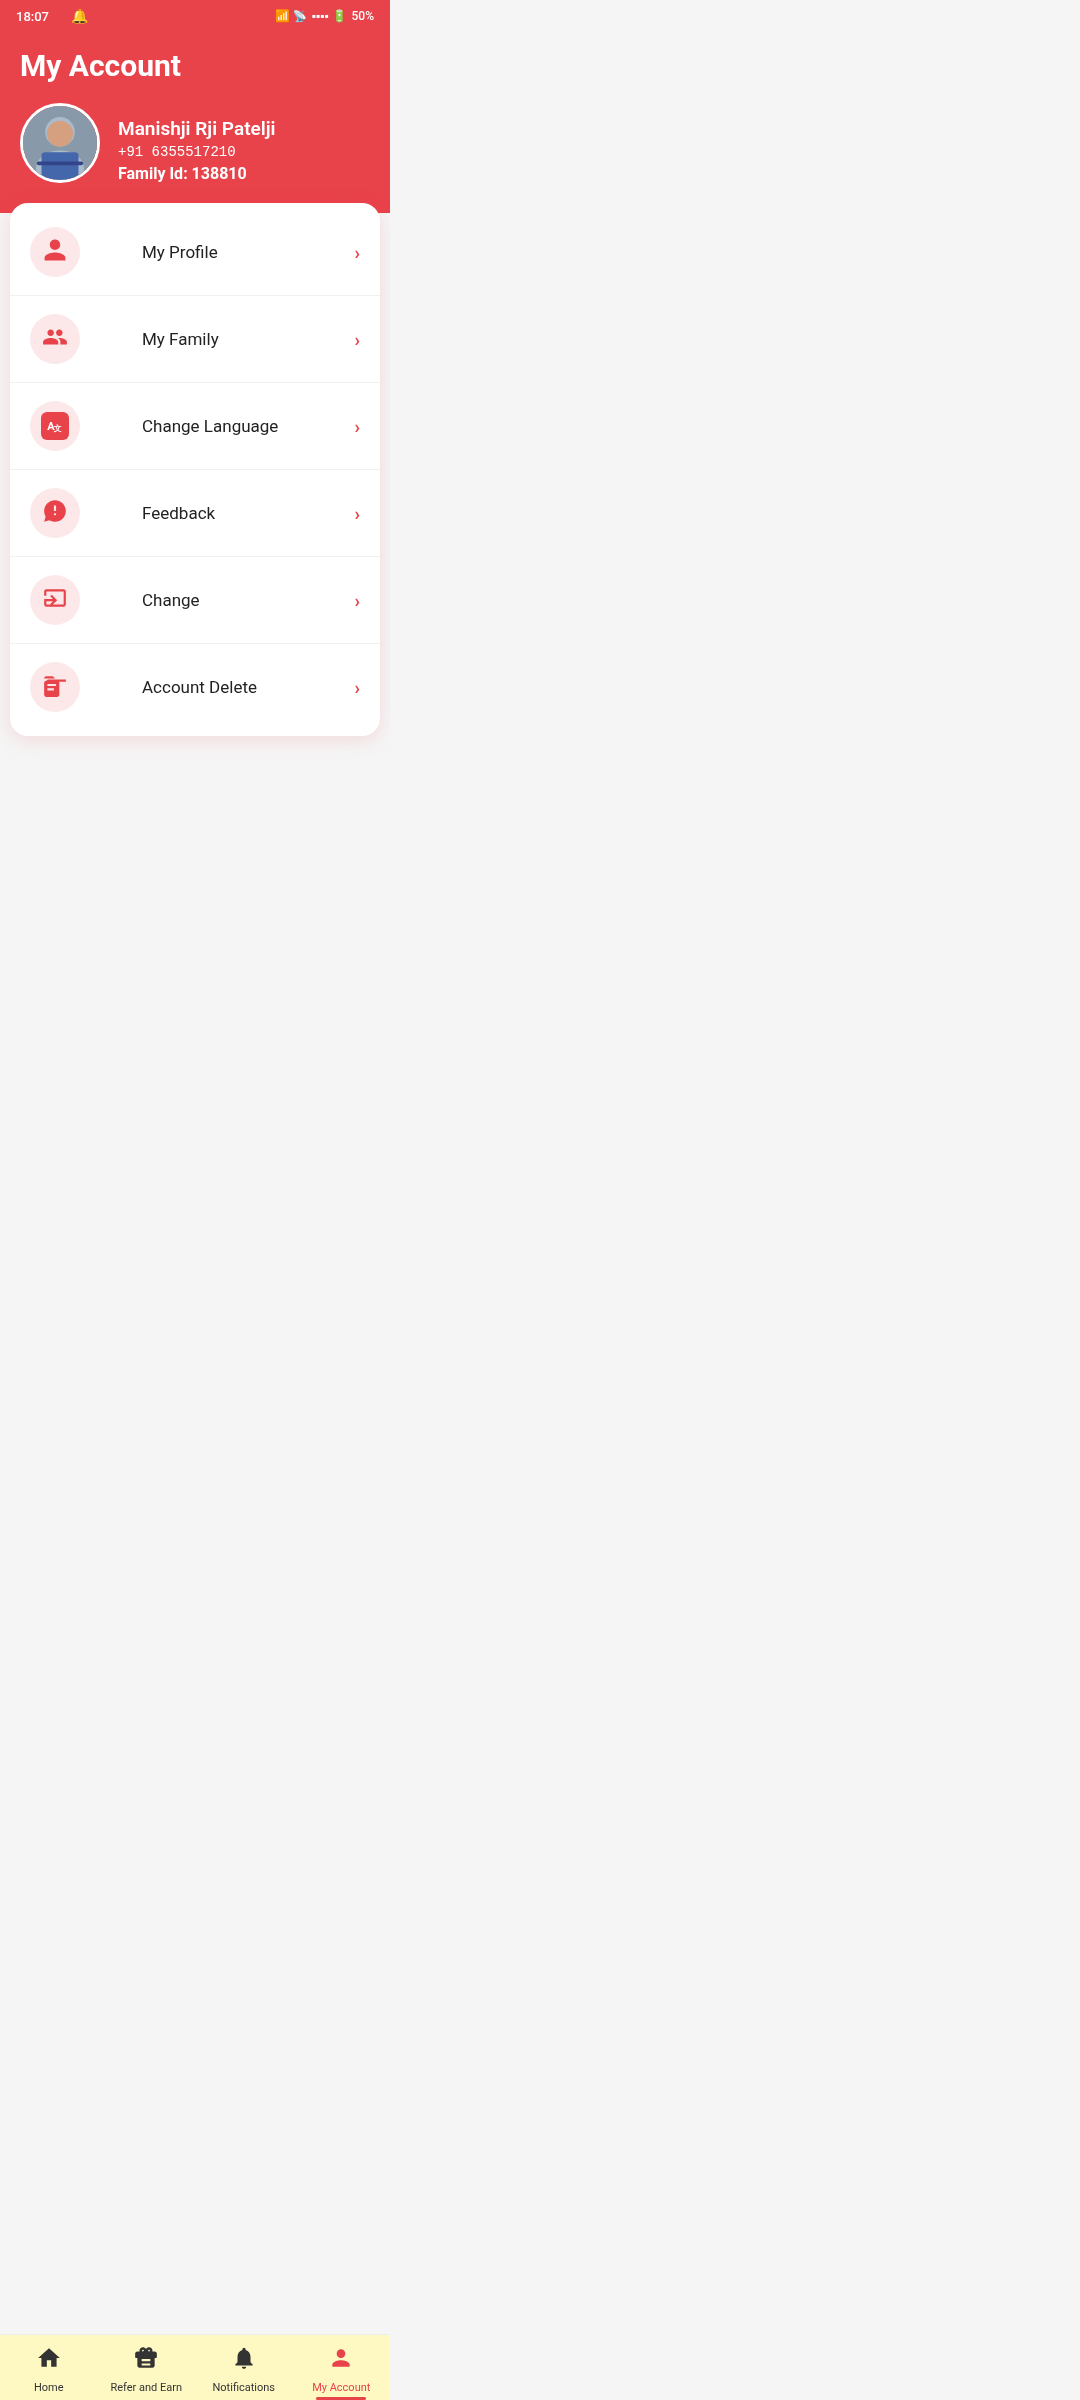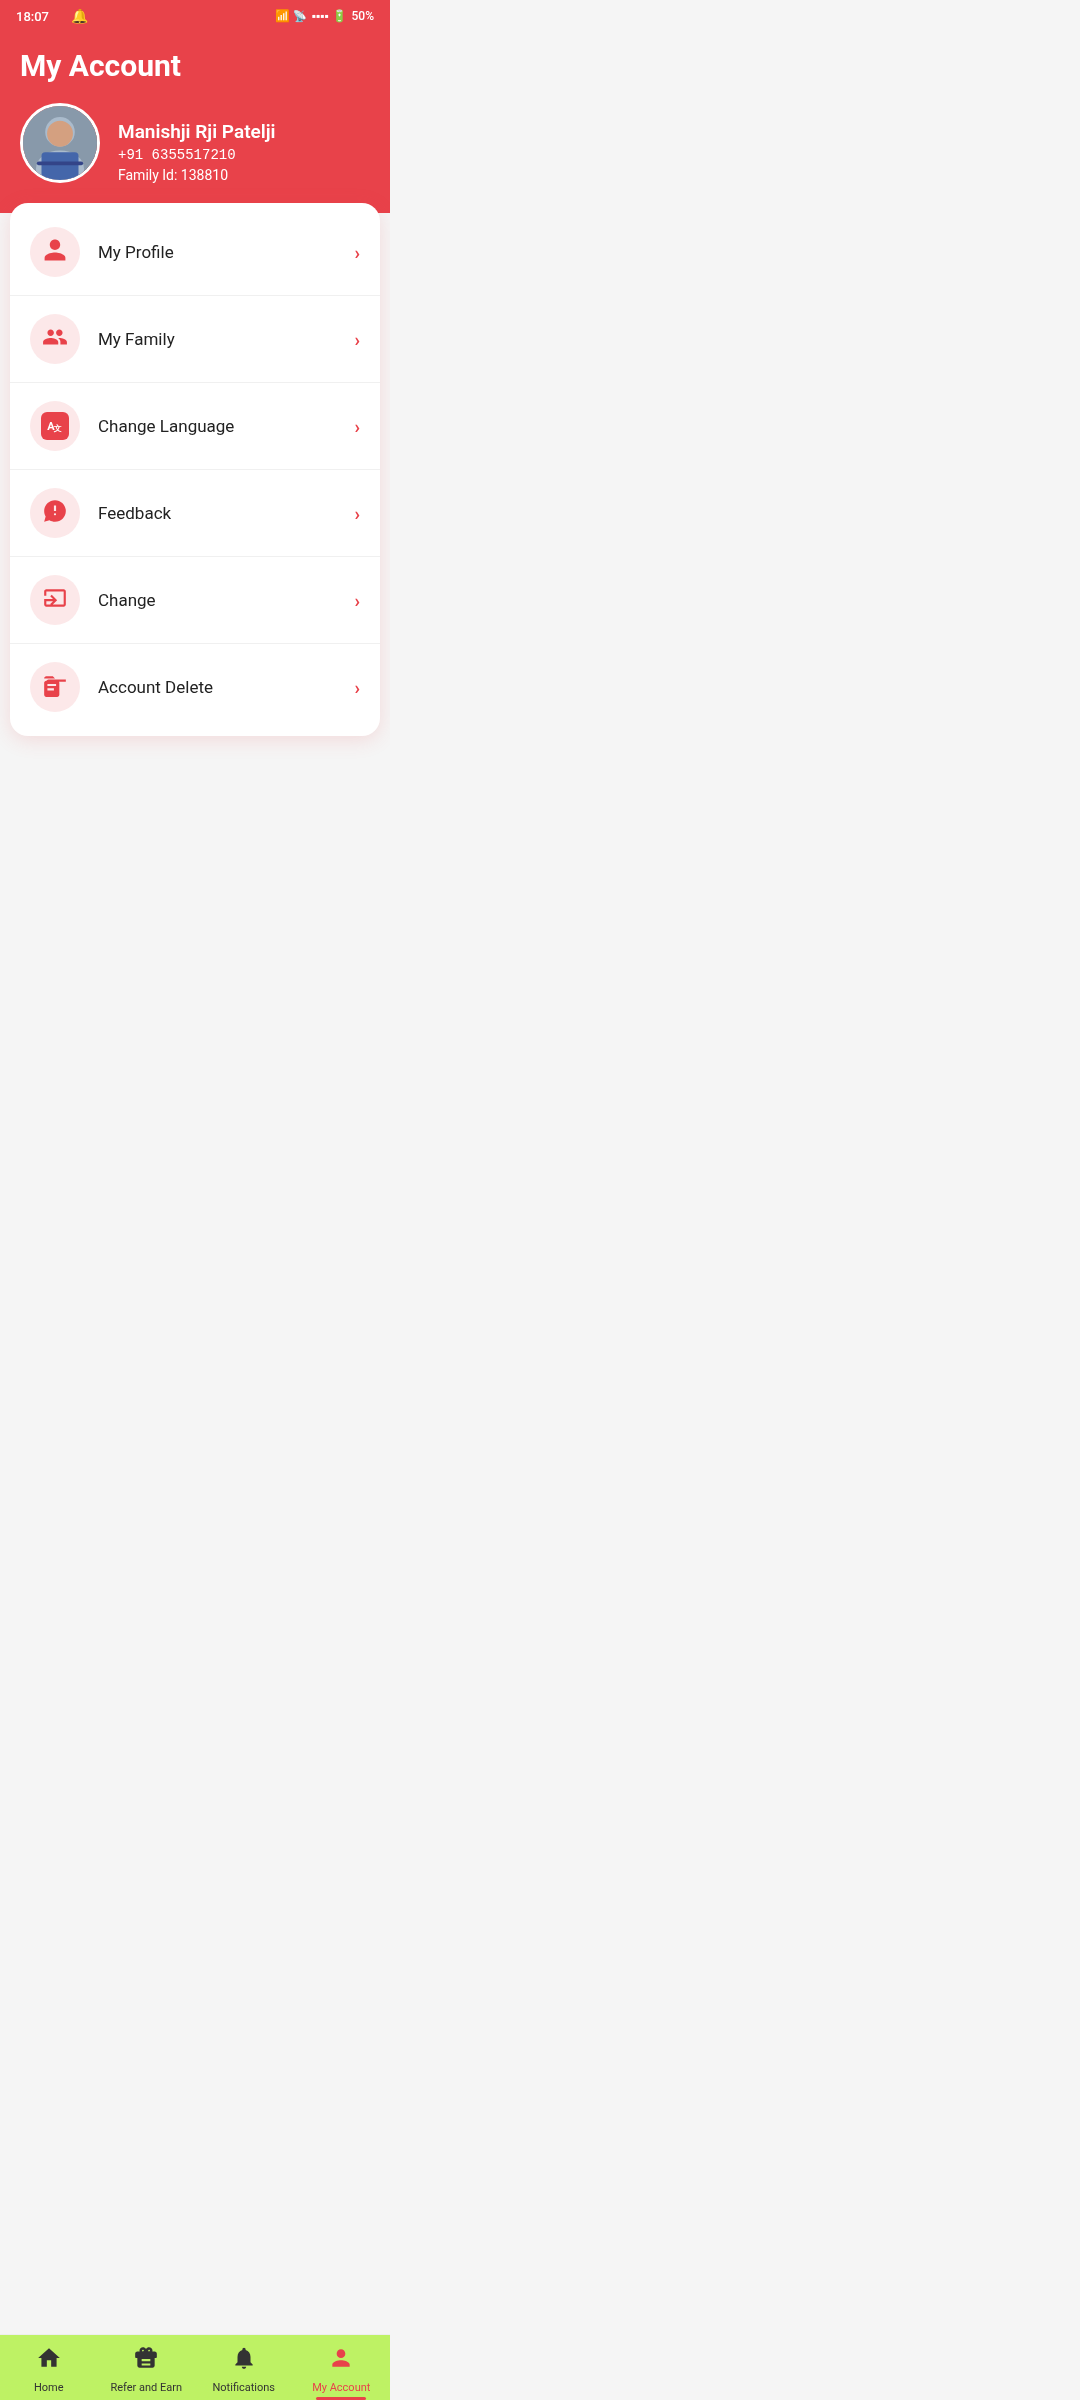--- a/index.html
+++ b/index.html
@@ -69,22 +69,22 @@
       font-weight: 600;
       margin-bottom: 4px;
     }
     .user-phone {
       font-size: 14px;
       margin-bottom: 4px;
       font-weight: 400;
       font-family: Liberation Mono, monospace;
     }
     .user-family {
-      font-size: 14px;
-      font-weight: 400;
+      font-size: 16px;
+      font-weight: 700;
     }
 
     
     .menu-card {
       background: white;
       border-radius: 18px;
       margin: -10px 10px 20px;
       padding: 6px 0;
       box-shadow: 0 4px 20px rgba(232, 66, 74, 0.15);
     }
@@ -110,34 +110,35 @@
     }
     .menu-icon {
       font-size: 22px;
       color: #e8424a;
     }
     .menu-label {
       flex: 1;
       font-size: 17px;
       color: #222;
       font-weight: 400;
+      margin-left: 44px;
     }
     .menu-chevron {
       color: #e8424a;
       font-size: 18px;
       font-weight: bold;
     }
 
     
     .bottom-nav {
       position: fixed;
       bottom: 0;
       left: 0;
       width: 390px;
-      background: #bef264;
+      background: #fef9c3;
       display: flex;
       justify-content: space-around;
       align-items: flex-end;
       padding: 10px 0 6px;
       border-top: 1px solid #eee;
       z-index: 100;
     }
     .nav-item {
       display: flex;
       flex-direction: column;

